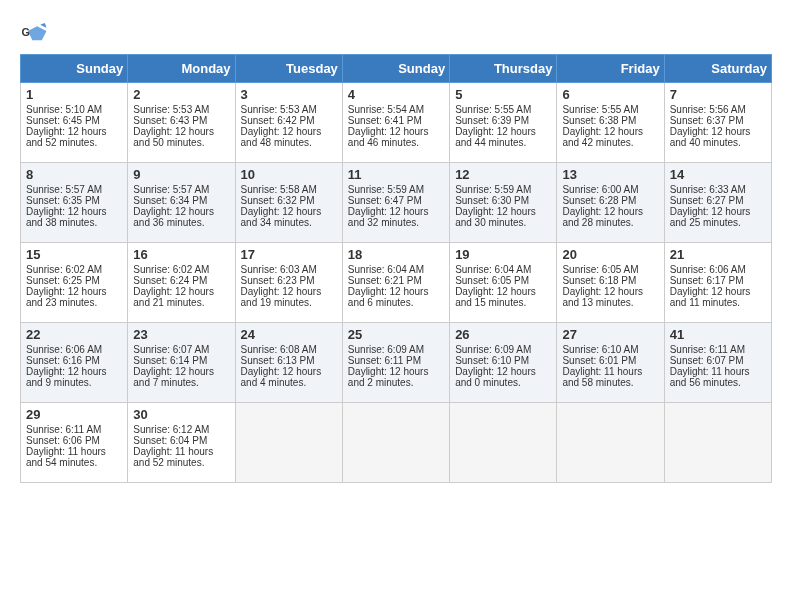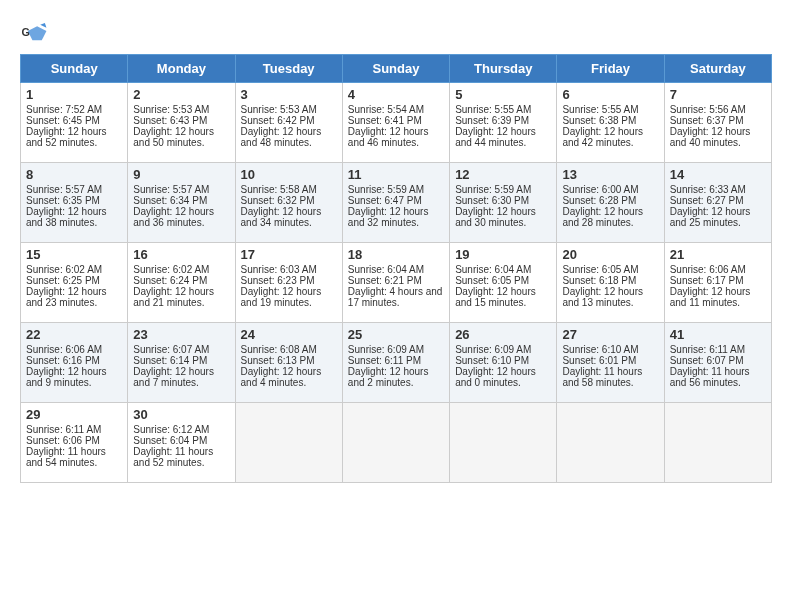--- a/index.html
+++ b/index.html
@@ -49,21 +49,21 @@
       width: 100%;
       border-collapse: collapse;
       margin-top: 6px;
     }
     .calendar-table th {
       background-color: #3a7abf;
       color: #fff;
       font-size: 13px;
       font-weight: bold;
       padding: 6px 4px;
-      text-align: center;
+      text-align: right;
       border: 1px solid #5a9ad4;
     }
     .calendar-table td {
       border: 1px solid #ccc;
       vertical-align: top;
       padding: 4px 5px;
       font-size: 10px;
       color: #333;
       height: 80px;
       width: 107px;
@@ -112,42 +112,42 @@
         <th>Monday</th>
         <th>Tuesday</th>
         <th>Sunday</th>
         <th>Thursday</th>
         <th>Friday</th>
         <th>Saturday</th>
       </tr>
   </thead>
   <tbody id="calendar-body">
   <tr class="row-white">
-        <td><span class="day-number">1</span><span>Sunrise: 7:52 AM</span><br><span>Sunset: 6:45 PM</span><br><span>Daylight: 12 hours and 52 minutes.</span></td>
+        <td><span class="day-number">1</span><span>Sunrise: 5:10 AM</span><br><span>Sunset: 6:45 PM</span><br><span>Daylight: 12 hours and 52 minutes.</span></td>
         <td><span class="day-number">2</span><span>Sunrise: 5:53 AM</span><br><span>Sunset: 6:43 PM</span><br><span>Daylight: 12 hours and 50 minutes.</span></td>
         <td><span class="day-number">3</span><span>Sunrise: 5:53 AM</span><br><span>Sunset: 6:42 PM</span><br><span>Daylight: 12 hours and 48 minutes.</span></td>
         <td><span class="day-number">4</span><span>Sunrise: 5:54 AM</span><br><span>Sunset: 6:41 PM</span><br><span>Daylight: 12 hours and 46 minutes.</span></td>
         <td><span class="day-number">5</span><span>Sunrise: 5:55 AM</span><br><span>Sunset: 6:39 PM</span><br><span>Daylight: 12 hours and 44 minutes.</span></td>
         <td><span class="day-number">6</span><span>Sunrise: 5:55 AM</span><br><span>Sunset: 6:38 PM</span><br><span>Daylight: 12 hours and 42 minutes.</span></td>
         <td><span class="day-number">7</span><span>Sunrise: 5:56 AM</span><br><span>Sunset: 6:37 PM</span><br><span>Daylight: 12 hours and 40 minutes.</span></td>
       </tr>
       <tr class="row-shade">
         <td><span class="day-number">8</span><span>Sunrise: 5:57 AM</span><br><span>Sunset: 6:35 PM</span><br><span>Daylight: 12 hours and 38 minutes.</span></td>
         <td><span class="day-number">9</span><span>Sunrise: 5:57 AM</span><br><span>Sunset: 6:34 PM</span><br><span>Daylight: 12 hours and 36 minutes.</span></td>
         <td><span class="day-number">10</span><span>Sunrise: 5:58 AM</span><br><span>Sunset: 6:32 PM</span><br><span>Daylight: 12 hours and 34 minutes.</span></td>
         <td><span class="day-number">11</span><span>Sunrise: 5:59 AM</span><br><span>Sunset: 6:47 PM</span><br><span>Daylight: 12 hours and 32 minutes.</span></td>
         <td><span class="day-number">12</span><span>Sunrise: 5:59 AM</span><br><span>Sunset: 6:30 PM</span><br><span>Daylight: 12 hours and 30 minutes.</span></td>
         <td><span class="day-number">13</span><span>Sunrise: 6:00 AM</span><br><span>Sunset: 6:28 PM</span><br><span>Daylight: 12 hours and 28 minutes.</span></td>
         <td><span class="day-number">14</span><span>Sunrise: 6:33 AM</span><br><span>Sunset: 6:27 PM</span><br><span>Daylight: 12 hours and 25 minutes.</span></td>
       </tr>
       <tr class="row-white">
         <td><span class="day-number">15</span><span>Sunrise: 6:02 AM</span><br><span>Sunset: 6:25 PM</span><br><span>Daylight: 12 hours and 23 minutes.</span></td>
         <td><span class="day-number">16</span><span>Sunrise: 6:02 AM</span><br><span>Sunset: 6:24 PM</span><br><span>Daylight: 12 hours and 21 minutes.</span></td>
         <td><span class="day-number">17</span><span>Sunrise: 6:03 AM</span><br><span>Sunset: 6:23 PM</span><br><span>Daylight: 12 hours and 19 minutes.</span></td>
-        <td><span class="day-number">18</span><span>Sunrise: 6:04 AM</span><br><span>Sunset: 6:21 PM</span><br><span>Daylight: 4 hours and 17 minutes.</span></td>
+        <td><span class="day-number">18</span><span>Sunrise: 6:04 AM</span><br><span>Sunset: 6:21 PM</span><br><span>Daylight: 12 hours and 6 minutes.</span></td>
         <td><span class="day-number">19</span><span>Sunrise: 6:04 AM</span><br><span>Sunset: 6:05 PM</span><br><span>Daylight: 12 hours and 15 minutes.</span></td>
         <td><span class="day-number">20</span><span>Sunrise: 6:05 AM</span><br><span>Sunset: 6:18 PM</span><br><span>Daylight: 12 hours and 13 minutes.</span></td>
         <td><span class="day-number">21</span><span>Sunrise: 6:06 AM</span><br><span>Sunset: 6:17 PM</span><br><span>Daylight: 12 hours and 11 minutes.</span></td>
       </tr>
       <tr class="row-shade">
         <td><span class="day-number">22</span><span>Sunrise: 6:06 AM</span><br><span>Sunset: 6:16 PM</span><br><span>Daylight: 12 hours and 9 minutes.</span></td>
         <td><span class="day-number">23</span><span>Sunrise: 6:07 AM</span><br><span>Sunset: 6:14 PM</span><br><span>Daylight: 12 hours and 7 minutes.</span></td>
         <td><span class="day-number">24</span><span>Sunrise: 6:08 AM</span><br><span>Sunset: 6:13 PM</span><br><span>Daylight: 12 hours and 4 minutes.</span></td>
         <td><span class="day-number">25</span><span>Sunrise: 6:09 AM</span><br><span>Sunset: 6:11 PM</span><br><span>Daylight: 12 hours and 2 minutes.</span></td>
         <td><span class="day-number">26</span><span>Sunrise: 6:09 AM</span><br><span>Sunset: 6:10 PM</span><br><span>Daylight: 12 hours and 0 minutes.</span></td>

